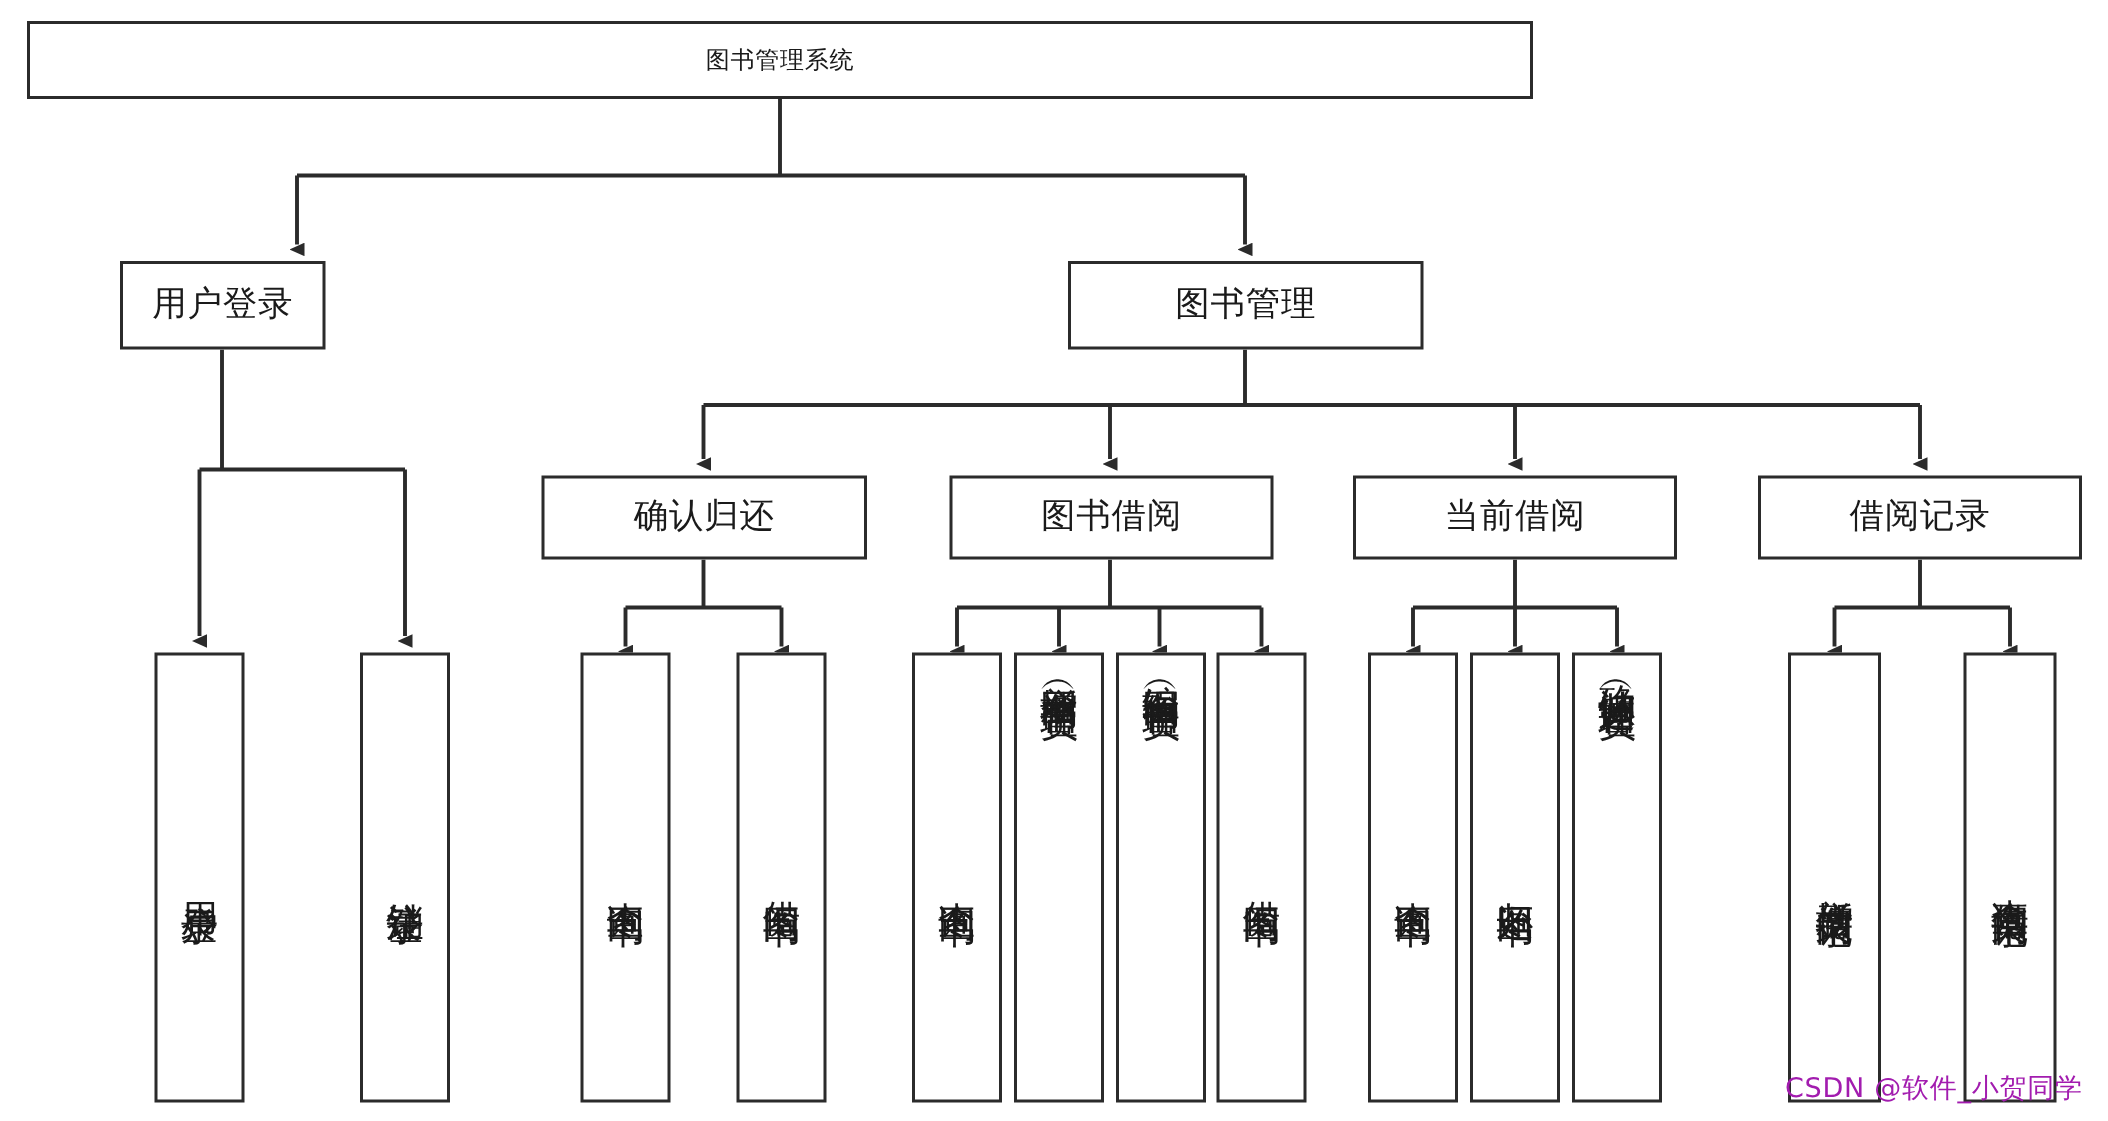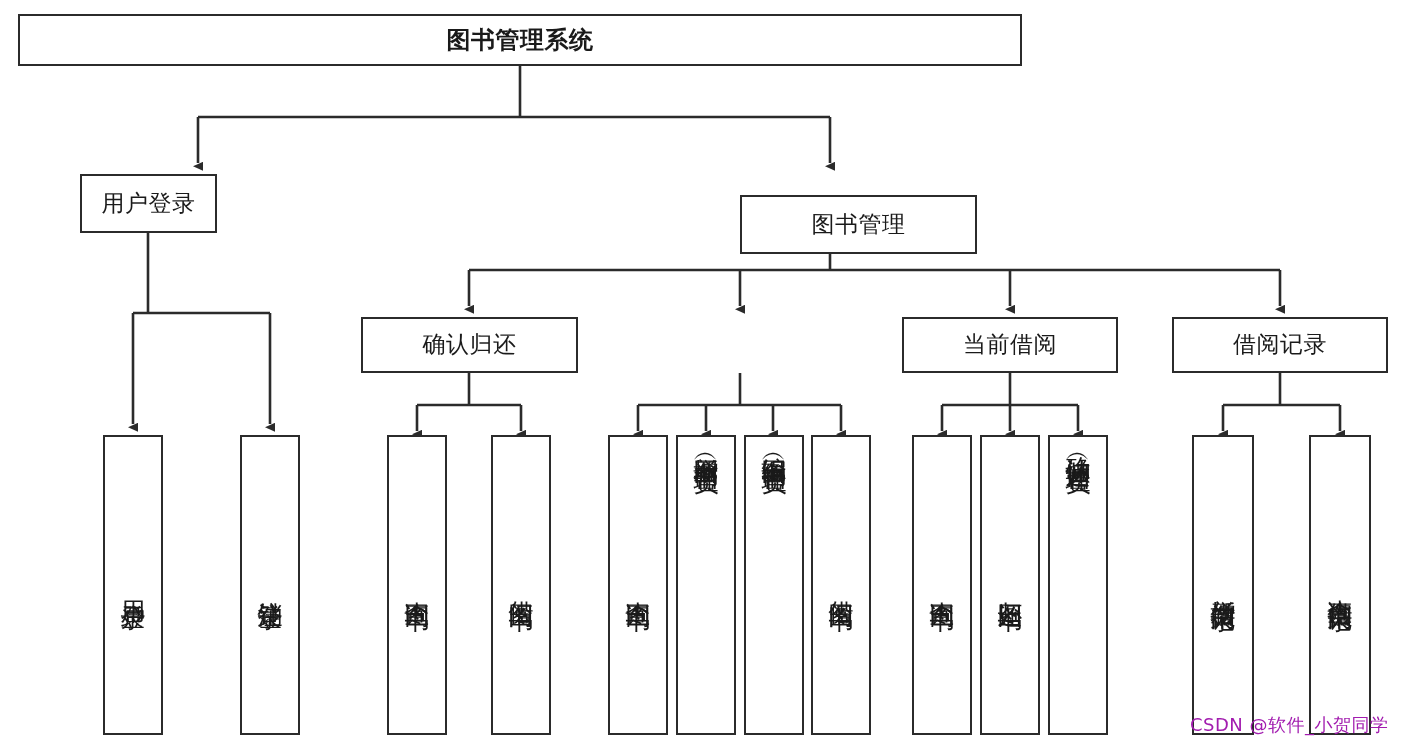--- a/index.html
+++ b/index.html
@@ -40,22 +40,21 @@
     text-align: center;
     line-height: 1.28;
     letter-spacing: 0.5px;
   }
   
   .node.horiz .label {
     writing-mode: horizontal-tb;
     font-size: 23px;
   }
   .node.root .label {
-    font-size: 24px;
-    font-weight: bold;
+    font-size: 16px;
   }
   
   .node.vert {
     align-items: flex-start;
     padding-top: 0;
   }
   .node.vert .label {
     writing-mode: vertical-rl;
     text-orientation: upright;
     font-size: 25px;
@@ -135,28 +134,31 @@
   </svg>
 
   <div class="node horiz root" style="left:18px; top:14px; width:1004px; height:52px;">
     <span class="label">图书管理系统</span>
   </div>
 
   <div class="node horiz" style="left:80px; top:174px; width:137px; height:59px;">
     <span class="label">用户登录</span>
   </div>
 
-  <div class="node horiz" style="left:740px; top:174px; width:237px; height:59px;margin-top:21px;">
+  <div class="node horiz" style="left:712px; top:174px; width:237px; height:59px;">
     <span class="label">图书管理</span>
   </div>
 
   <div class="node horiz" style="left:361px; top:317px; width:217px; height:56px;">
     <span class="label">确认归还</span>
   </div>
 
+  <div class="node horiz" style="left:633px; top:317px; width:216px; height:56px;">
+    <span class="label">图书借阅</span>
+  </div>
 
   <div class="node horiz" style="left:1172px; top:317px; width:216px; height:56px;">
     <span class="label">借阅记录</span>
   </div>
 
   <div class="node horiz" style="left:902px; top:317px; width:216px; height:56px;">
     <span class="label">当前借阅</span>
   </div>
 
   <div class="node vert centered" style="left:103px; top:435px; width:60px; height:300px;">

